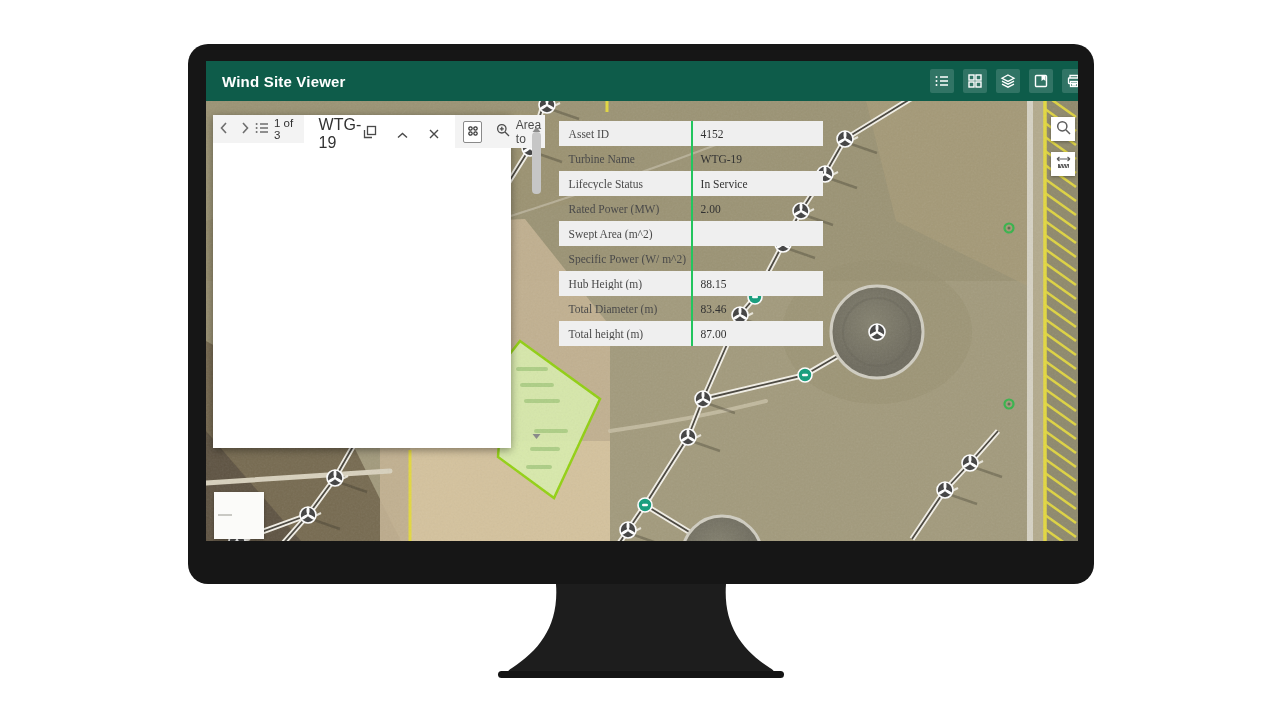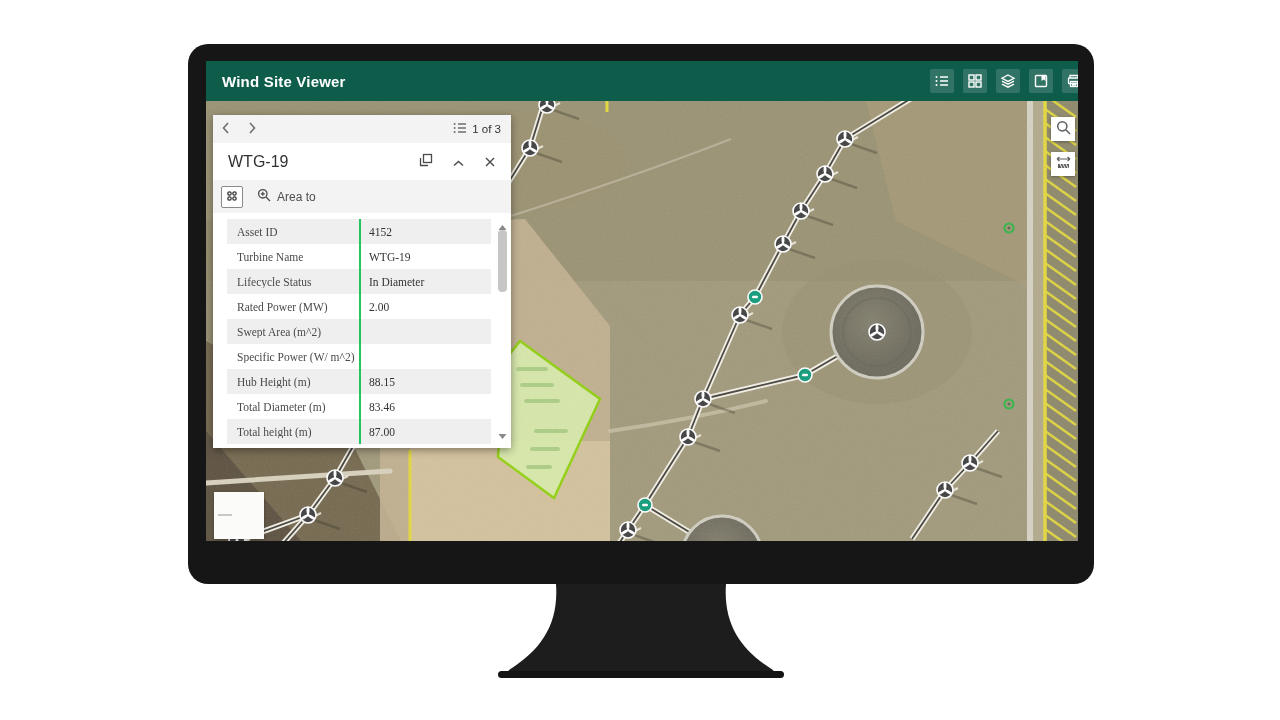--- a/index.html
+++ b/index.html
@@ -23,21 +23,21 @@
   .map-svg { position:absolute; left:0; top:40px; width:872px; height:440px; }
 
   
   .tool-btn { position:absolute; width:24px; height:24px; background:#ffffff; box-shadow:0 1px 3px rgba(0,0,0,.35); display:flex; align-items:center; justify-content:center; cursor:pointer; z-index:20; }
 
   
   .mini-panel { position:absolute; left:8px; top:431px; width:50px; height:47px; background:#fbfbf9; box-shadow:0 1px 3px rgba(0,0,0,.3); z-index:20; }
   .mini-panel::after { content:""; position:absolute; left:4px; top:22px; width:14px; height:2px; background:#c9c9c4; }
 
   
-  .popup { position:absolute; left:7px; top:54px; width:298px; height:333px; background:#ffffff; box-shadow:0 2px 8px rgba(0,0,0,.4); z-index:40; display:flex; flex-direction:column; }
+  .popup { position:absolute; left:7px; top:54px; width:298px; height:333px; background:#ffffff; box-shadow:0 2px 8px rgba(0,0,0,.4); z-index:40; display:flex; flex-direction:row; }
   .pop-nav { height:28px; background:#f3f3f3; display:flex; align-items:center; flex:0 0 28px; }
   .nav-arrow { width:26px; height:28px; display:flex; align-items:center; justify-content:center; cursor:pointer; }
   .pop-count { margin-left:auto; display:flex; align-items:center; gap:5px; padding-right:10px; font-size:11.5px; color:#323232; }
   .pop-titlebar { height:37px; background:#ffffff; display:flex; align-items:center; flex:0 0 37px; }
   .pop-title { font-size:16px; color:#323232; font-weight:500; padding-left:15px; }
   .title-icons { margin-left:auto; display:flex; align-items:center; gap:14px; padding-right:12px; }
   .title-icons .tbtn { width:18px; height:18px; display:flex; align-items:center; justify-content:center; cursor:pointer; }
   .pop-actionbar { height:33px; background:#f3f3f3; display:flex; align-items:center; flex:0 0 33px; padding-left:8px; }
   .actions-grid-btn { width:22px; height:22px; background:#fff; border:1px solid #8a8a8a; border-radius:2px; display:flex; align-items:center; justify-content:center; cursor:pointer; }
   .zoomto { display:flex; align-items:center; gap:6px; margin-left:14px; cursor:pointer; }
@@ -537,21 +537,21 @@
           <div class="row">
             <div class="cell-label">Asset ID</div>
             <div class="cell-value">4152</div>
           </div>
           <div class="row">
             <div class="cell-label">Turbine Name</div>
             <div class="cell-value">WTG-19</div>
           </div>
           <div class="row">
             <div class="cell-label">Lifecycle Status</div>
-            <div class="cell-value">In Diameter</div>
+            <div class="cell-value">In Service</div>
           </div>
           <div class="row">
             <div class="cell-label">Rated Power (MW)</div>
             <div class="cell-value">2.00</div>
           </div>
           <div class="row">
             <div class="cell-label">Swept Area (m^2)</div>
             <div class="cell-value"></div>
           </div>
           <div class="row">

